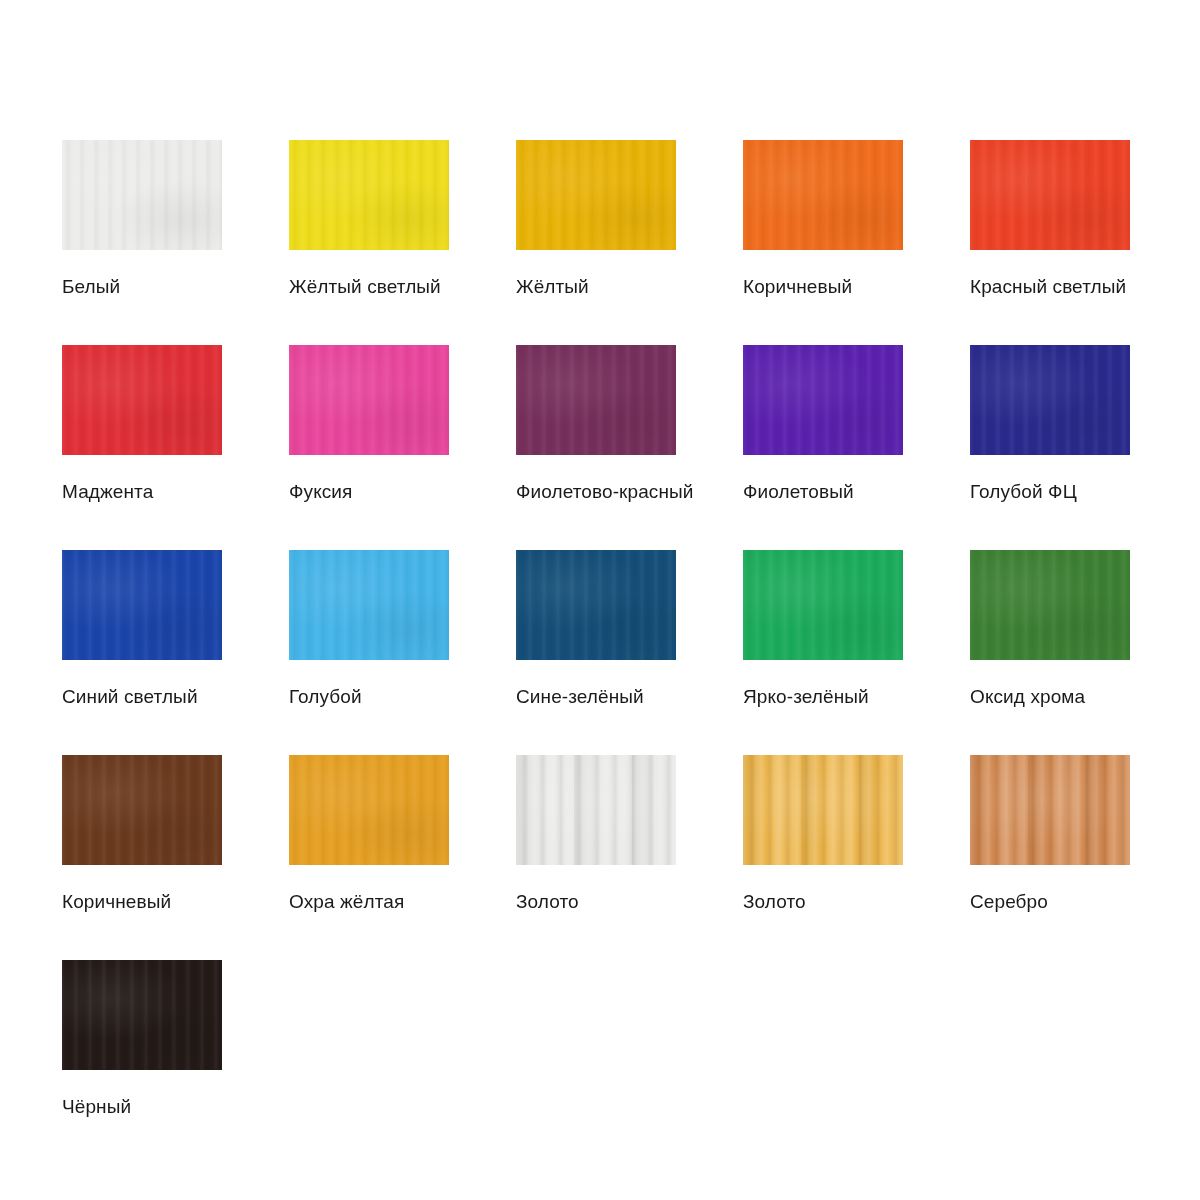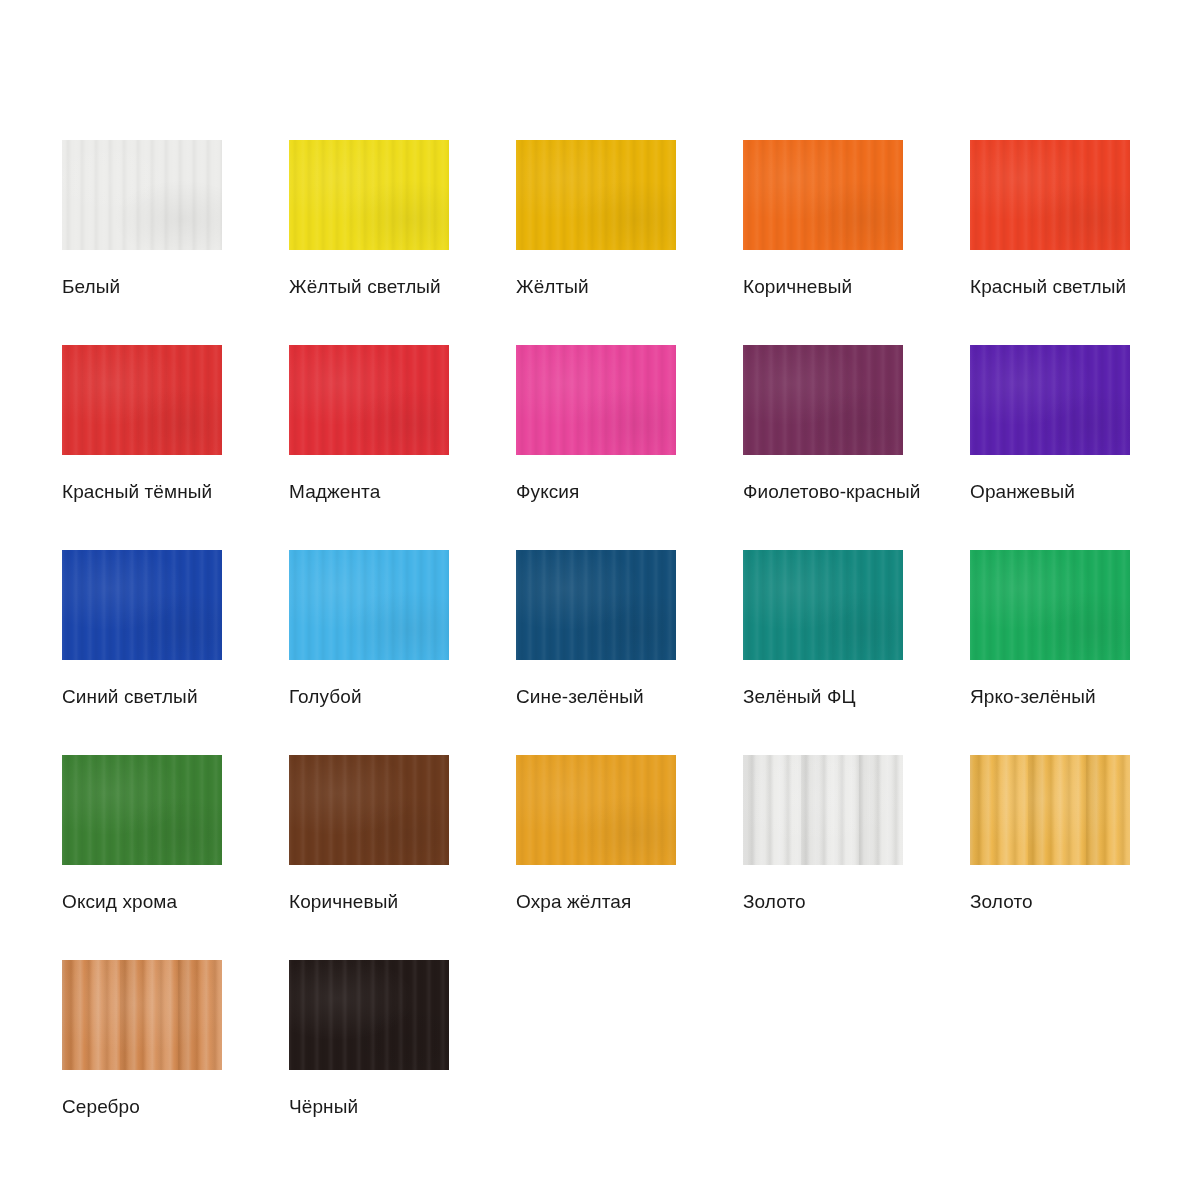--- a/index.html
+++ b/index.html
@@ -117,54 +117,50 @@
       </div>
       <div class="swatch-cell">
         <div class="swatch-chip" style="background-color: rgb(239, 108, 28);"></div>
         <div class="swatch-label">Коричневый</div>
       </div>
       <div class="swatch-cell">
         <div class="swatch-chip" style="background-color: rgb(236, 66, 38);"></div>
         <div class="swatch-label">Красный светлый</div>
       </div>
       <div class="swatch-cell">
-        <div class="swatch-chip" style="background-color: rgb(220, 51, 51);"></div>
-        <div class="swatch-label">Красный тёмный</div>
-      </div>
-      <div class="swatch-cell">
         <div class="swatch-chip" style="background-color: rgb(224, 47, 55);"></div>
         <div class="swatch-label">Маджента</div>
       </div>
       <div class="swatch-cell">
         <div class="swatch-chip" style="background-color: rgb(232, 70, 156);"></div>
         <div class="swatch-label">Фуксия</div>
       </div>
       <div class="swatch-cell">
         <div class="swatch-chip" style="background-color: rgb(118, 48, 91);"></div>
         <div class="swatch-label">Фиолетово-красный</div>
       </div>
       <div class="swatch-cell">
         <div class="swatch-chip" style="background-color: rgb(91, 33, 174);"></div>
-        <div class="swatch-label">Оранжевый</div>
+        <div class="swatch-label">Фиолетовый</div>
+      </div>
+      <div class="swatch-cell">
+        <div class="swatch-chip" style="background-color: rgb(42, 42, 142);"></div>
+        <div class="swatch-label">Голубой ФЦ</div>
       </div>
       <div class="swatch-cell">
         <div class="swatch-chip" style="background-color: rgb(27, 69, 171);"></div>
         <div class="swatch-label">Синий светлый</div>
       </div>
       <div class="swatch-cell">
         <div class="swatch-chip" style="background-color: rgb(69, 180, 232);"></div>
         <div class="swatch-label">Голубой</div>
       </div>
       <div class="swatch-cell">
         <div class="swatch-chip" style="background-color: rgb(20, 78, 120);"></div>
         <div class="swatch-label">Сине-зелёный</div>
-      </div>
-      <div class="swatch-cell">
-        <div class="swatch-chip" style="background-color: rgb(21, 136, 127);"></div>
-        <div class="swatch-label">Зелёный ФЦ</div>
       </div>
       <div class="swatch-cell">
         <div class="swatch-chip" style="background-color: rgb(28, 171, 92);"></div>
         <div class="swatch-label">Ярко-зелёный</div>
       </div>
       <div class="swatch-cell">
         <div class="swatch-chip" style="background-color: rgb(60, 128, 51);"></div>
         <div class="swatch-label">Оксид хрома</div>
       </div>
       <div class="swatch-cell">

